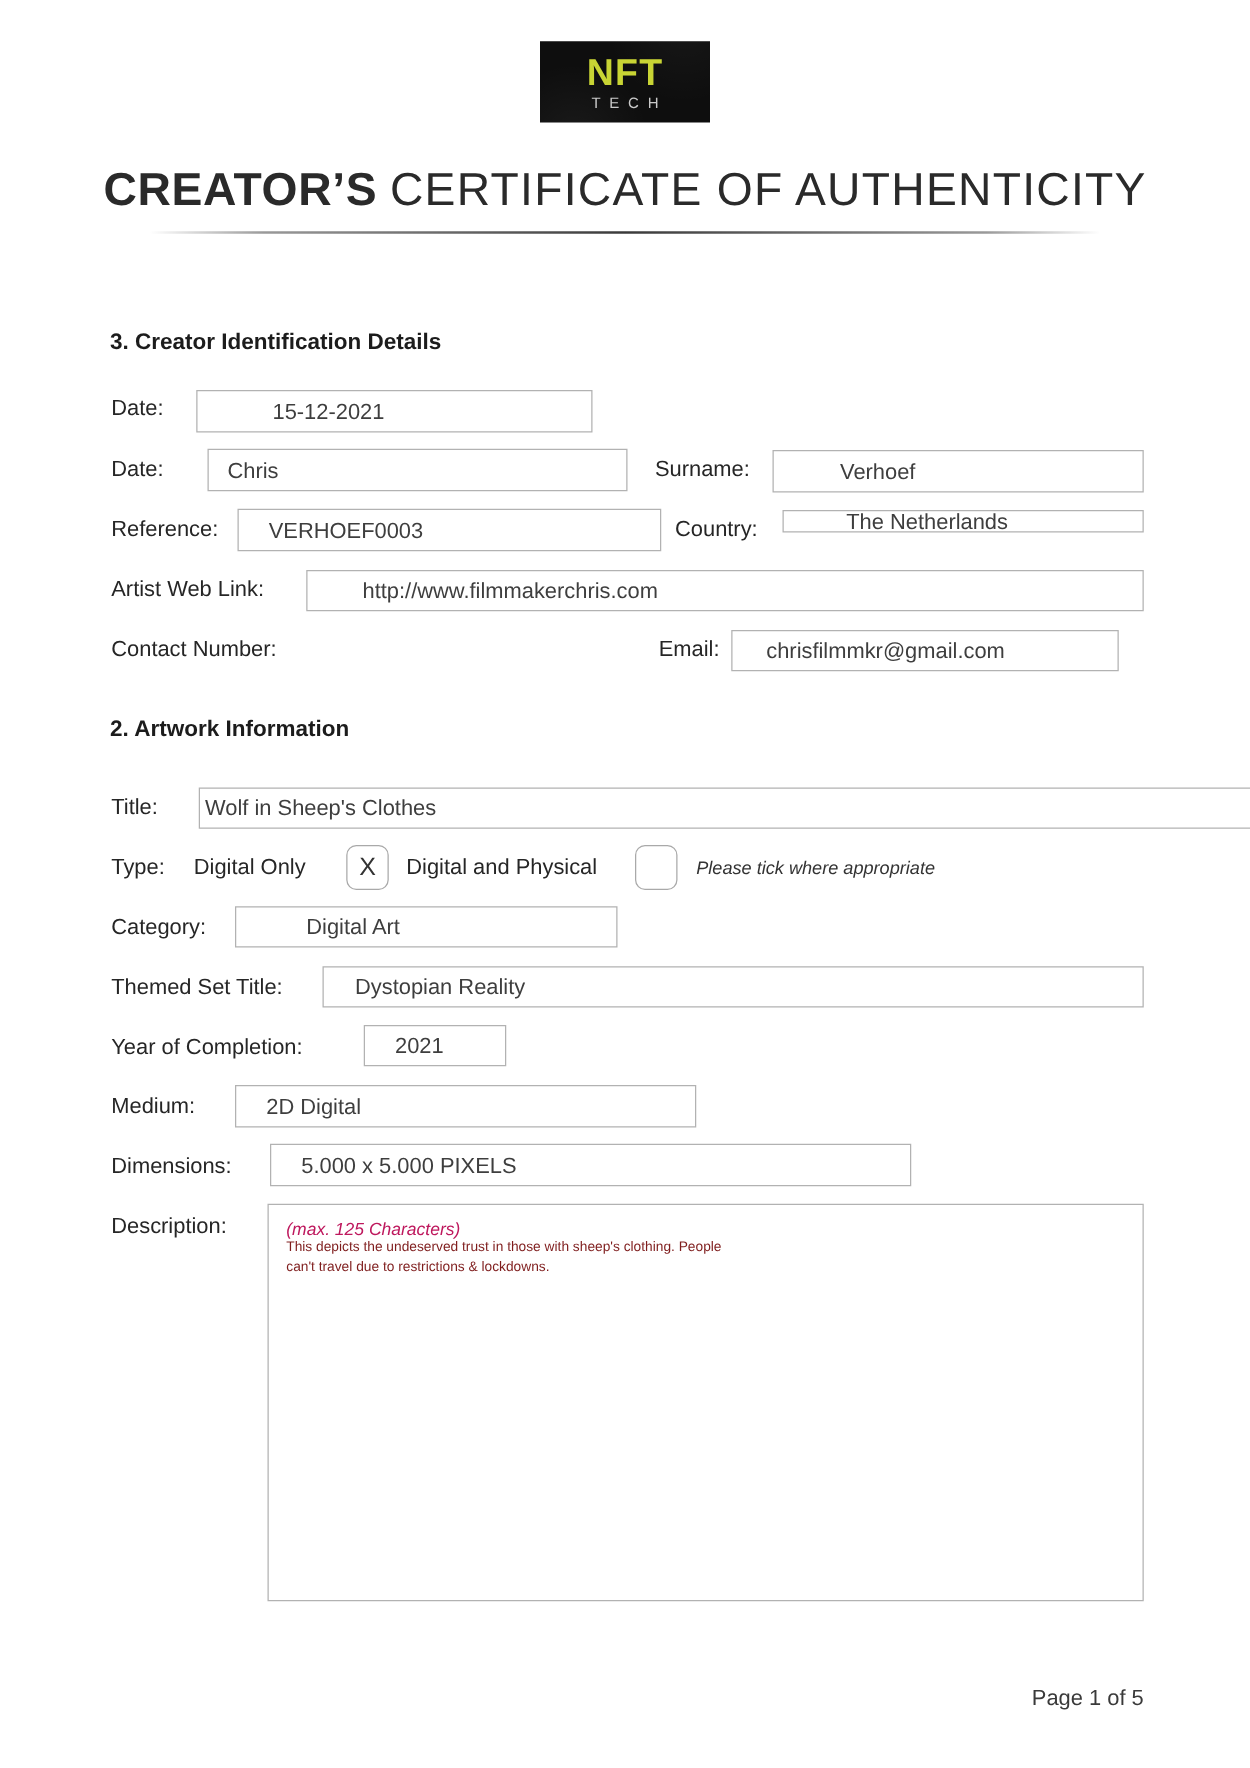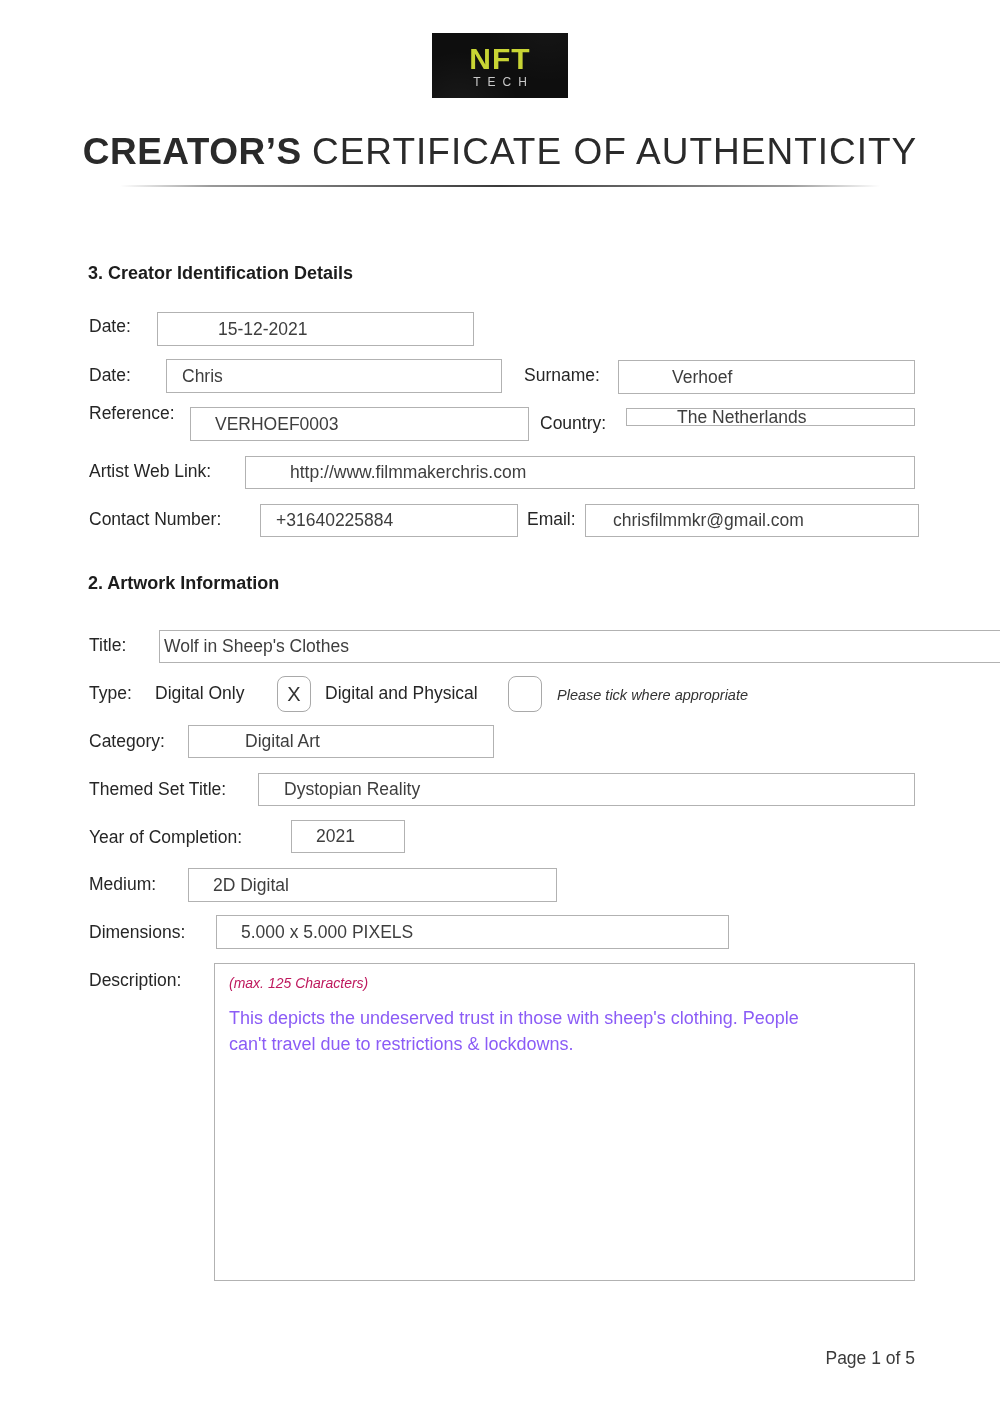--- a/index.html
+++ b/index.html
@@ -95,24 +95,23 @@
     border: 1px solid #b2b2b2;
     background: #ffffff;
     padding: 11px 14px;
   }
   .desc-hint {
     font-size: 14px;
     font-style: italic;
     color: #be185d;
   }
   .desc-text {
-    margin-top: 15px;
-    font-size: 18px;
+    font-size: 11px;
     line-height: 1.42;
-    color: #8b5cf6;
+    color: #7f1d1d;
     white-space: pre-line;
   }
   .footer-page {
     font-size: 17.5px;
     color: #3a3a3a;
     text-align: right;
   }
 </style>
 </head>
 <body>
@@ -134,34 +133,33 @@
 
   <div class="abs field-label" style="left:89px; top:316px;">Date:</div>
   <div class="abs input-box" style="left:157px; top:312px; width:317px; height:34px; padding-left:60px;">15-12-2021</div>
 
   <div class="abs field-label" style="left:89px; top:365px;">Date:</div>
   <div class="abs input-box" style="left:166px; top:359px; width:336px; height:34px; padding-left:15px;">Chris</div>
 
   <div class="abs field-label" style="left:524px; top:365px;">Surname:</div>
   <div class="abs input-box" style="left:618px; top:360px; width:297px; height:34px; padding-left:53px;">Verhoef</div>
 
-  <div class="abs field-label" style="left:89px; top:403px;">Reference:</div>
+  <div class="abs field-label" style="left:89px; top:413px;">Reference:</div>
   <div class="abs input-box" style="left:190px; top:407px; width:339px; height:34px; padding-left:24px;">VERHOEF0003</div>
 
   <div class="abs field-label" style="left:540px; top:413px;">Country:</div>
   <div class="abs input-box" style="left:626px; top:408px; width:289px; height:18px; padding-left:50px;">The Netherlands</div>
 
   <div class="abs field-label" style="left:89px; top:461px;">Artist Web Link:</div>
   <div class="abs input-box" style="left:245px; top:456px; width:670px; height:33px; padding-left:44px;">http://www.filmmakerchris.com</div>
 
   <div class="abs field-label" style="left:89px; top:509px;">Contact Number:</div>
-  <div class="abs input-box" style="left:260px; top:504px; width:258px; height:33px; padding-left:15px;">+31640225884</div>
 
   <div class="abs field-label" style="left:527px; top:509px;">Email:</div>
-  <div class="abs input-box" style="left:585px; top:504px; width:334px; height:33px; padding-left:27px;">chrisfilmmkr@gmail.com</div>
+  <div class="abs input-box" style="left:585px; top:504px; width:310px; height:33px; padding-left:27px;">chrisfilmmkr@gmail.com</div>
 
   <div class="abs section-heading" style="left:88px; top:573px;">2. Artwork Information</div>
 
   <div class="abs field-label" style="left:89px; top:635px;">Title:</div>
   <div class="abs input-box" style="left:159px; top:630px; width:856px; height:33px; padding-left:4px;">Wolf in Sheep's Clothes</div>
 
   <div class="abs field-label" style="left:89px; top:683px;">Type:</div>
   <div class="abs field-label" style="left:155px; top:683px;">Digital Only</div>
   <div class="abs checkbox" style="left:277px; top:676px; width:34px; height:36px;">X</div>
   <div class="abs field-label" style="left:325px; top:683px;">Digital and Physical</div>

